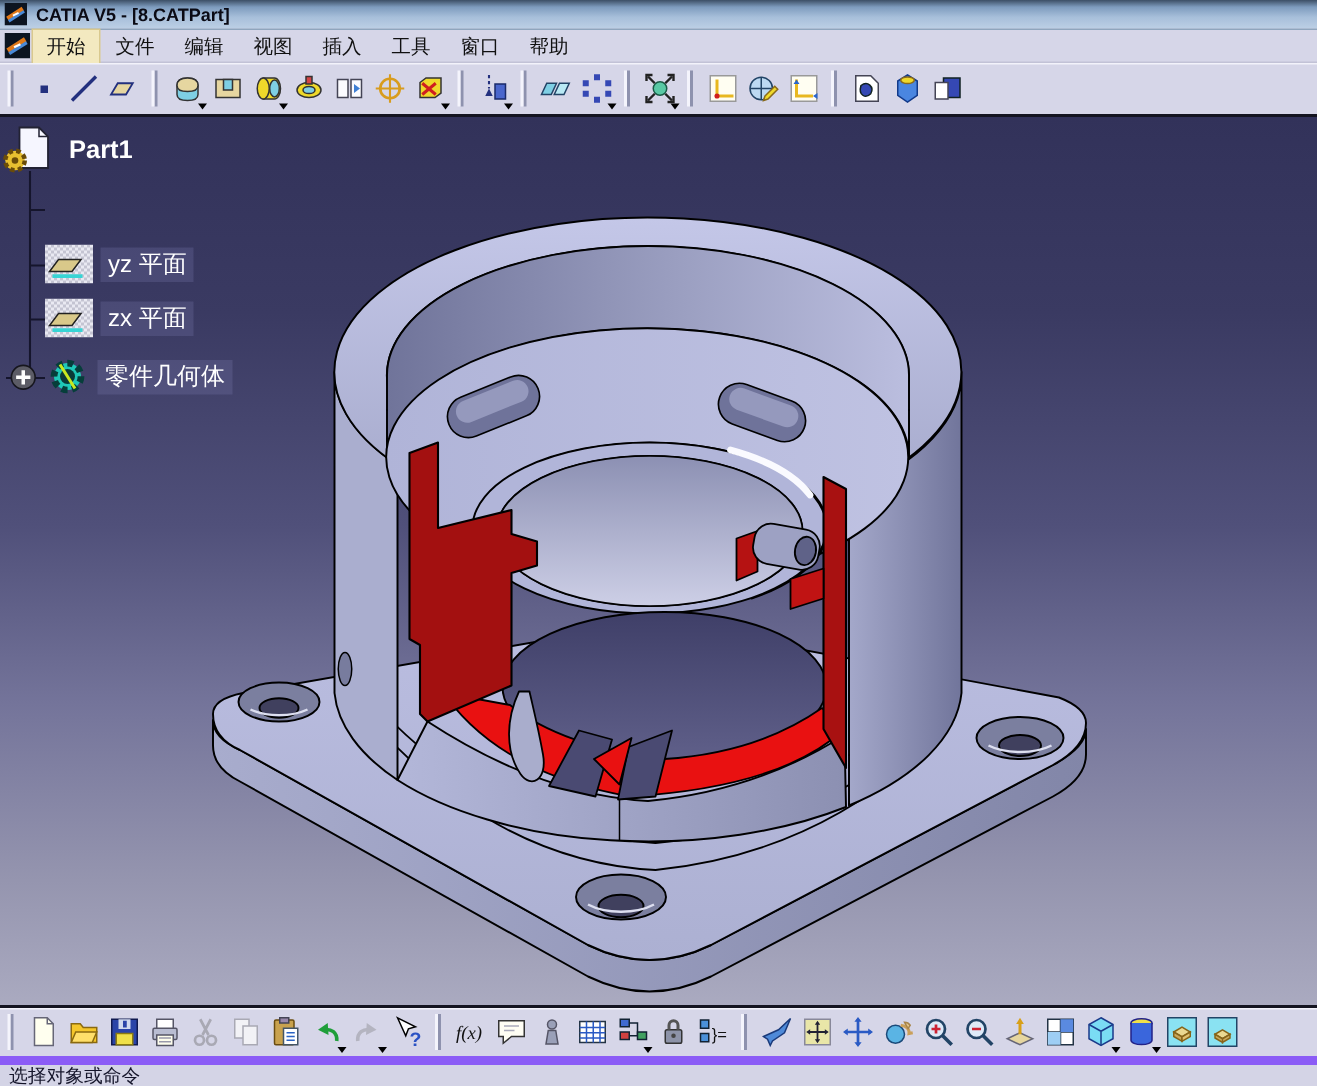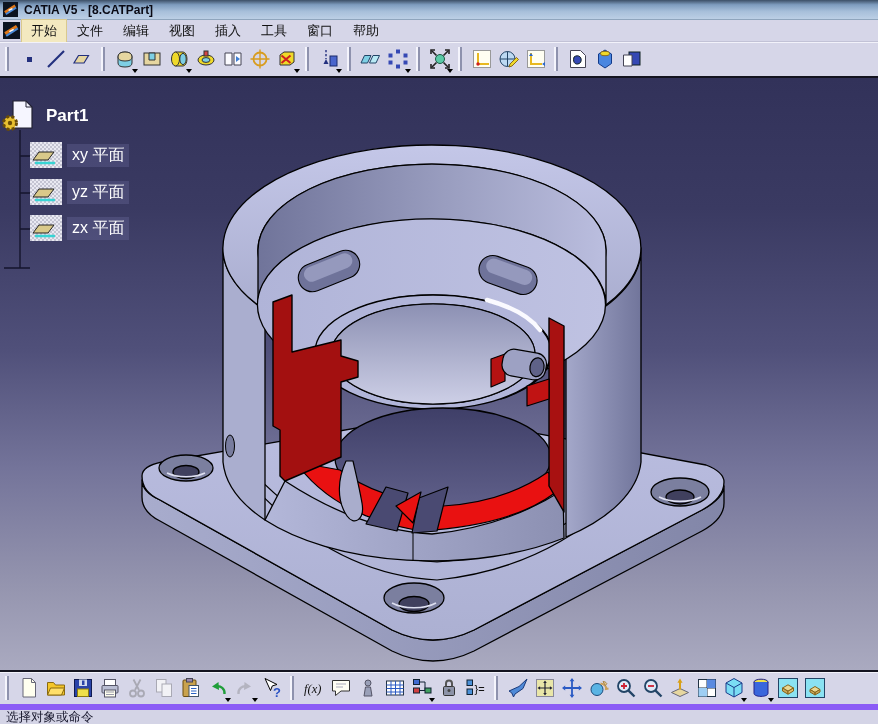--- a/index.html
+++ b/index.html
@@ -35,21 +35,21 @@
   .grip { width: 4px; height: 24px; margin: 0 6px 0 5px; flex: 0 0 4px;
     border-left: 2px solid #f4f4fc; border-right: 2px solid #8e92ae; }
 
   
   .viewport { position: relative; height: 592px; flex: 0 0 592px; overflow: hidden;
     background: linear-gradient(180deg,#32325a 0%,#3a3a62 22%,#50507a 46%,
       #74749a 66%,#9595af 86%,#aaaac0 100%); }
   .viewport > svg.model { position:absolute; left:0; top:0; }
 
   
-  .tree { position: absolute; left: 0; top: 16px; width: 240px; height: 220px; padding-left: 24px; }
+  .tree { position: absolute; left: 0; top: 0; width: 240px; height: 220px; padding-left: 24px; }
   .tree-row { position: absolute; display: flex; align-items: center; gap: 5px;
     color: #fff; white-space: nowrap; }
   .tree-label { font-size: 16px; padding: 1px 5px;
     background: rgba(135,135,190,0.22); }
   .tree-root .tree-label { font-size: 17px; font-weight: bold; background: transparent; }
 
   
   .statusbar { height: 20px; flex: 0 0 20px; background: #d4d4e6;
     border-top: 6px solid #8b5cf6; display: flex; align-items: center;
     padding-left: 6px; }
@@ -352,47 +352,51 @@
       <div class="tree-row tree-root" style="left:2px;top:6px">
         <svg width="34" height="32" viewBox="0 0 34 32">
           <path d="M11 1h13l6 6v21H11z" fill="#f6f6ff" stroke="#223" stroke-width="1.2"></path>
           <path d="M24 1v6h6" fill="none" stroke="#223"></path>
           <circle cx="8" cy="23" r="6.5" fill="#e8c030" stroke="#6a4c08" stroke-width="3" stroke-dasharray="3 2.2"></circle>
           <circle cx="8" cy="23" r="2.2" fill="#6a4c08"></circle>
         </svg>
         <span class="tree-label">Part1</span>
       </div>
 
-      <div class="tree-row" style="left:30px;top:48px">
-        <svg width="32" height="26" viewBox="0 0 32 26">
-          <rect width="32" height="26" fill="url(#chk)"></rect>
-          <path d="M9 10h15l-6 8H3z" fill="#d9c98a" stroke="#222"></path>
-          <path d="M5 21h20" stroke="#38d4d4" stroke-width="2.5"></path>
-        </svg>
-        <span class="tree-label">xy 平面</span>
-      </div>
 
       <div class="tree-row" style="left:30px;top:85px">
         <svg width="32" height="26" viewBox="0 0 32 26">
           <rect width="32" height="26" fill="url(#chk)"></rect>
           <path d="M9 10h15l-6 8H3z" fill="#d9c98a" stroke="#222"></path>
           <path d="M5 21h20" stroke="#38d4d4" stroke-width="2.5"></path>
         </svg>
         <span class="tree-label">yz 平面</span>
       </div>
 
       <div class="tree-row" style="left:30px;top:121px">
         <svg width="32" height="26" viewBox="0 0 32 26">
           <rect width="32" height="26" fill="url(#chk)"></rect>
           <path d="M9 10h15l-6 8H3z" fill="#d9c98a" stroke="#222"></path>
           <path d="M5 21h20" stroke="#38d4d4" stroke-width="2.5"></path>
         </svg>
         <span class="tree-label">zx 平面</span>
       </div>
 
+      <div class="tree-row" style="left:6px;top:158px">
+        <svg width="19" height="19" viewBox="0 0 18 18">
+          <circle cx="9" cy="9" r="7.5" fill="#5c5c66" stroke="#16161e"></circle>
+          <path d="M4.5 9h9M9 4.5v9" stroke="#fff" stroke-width="2.2"></path>
+        </svg>
+        <svg width="30" height="30" viewBox="0 0 30 30">
+          <circle cx="15" cy="15" r="9" fill="#1fc8b8" stroke="#063e3a" stroke-width="4.5" stroke-dasharray="4 3"></circle>
+          <circle cx="15" cy="15" r="5" fill="#0a3a38"></circle>
+          <path d="M10 7l10 16" stroke="#c8e820" stroke-width="2"></path>
+        </svg>
+        <span class="tree-label">零件几何体</span>
+      </div>
     </div>
   </div>
 
   <div class="toolbar toolbar-bottom" id="toolbar-bottom">
       <span class="grip"></span>
       <div class="tb-btn">
         <svg viewBox="0 0 24 24" width="24" height="24" fill="none">
           <path d="M6 2.5h8.5l4 4V21H6z" fill="#ffffef" stroke="#667"></path>
           <path d="M14.5 2.5v4h4" fill="none" stroke="#667"></path>
         </svg>

